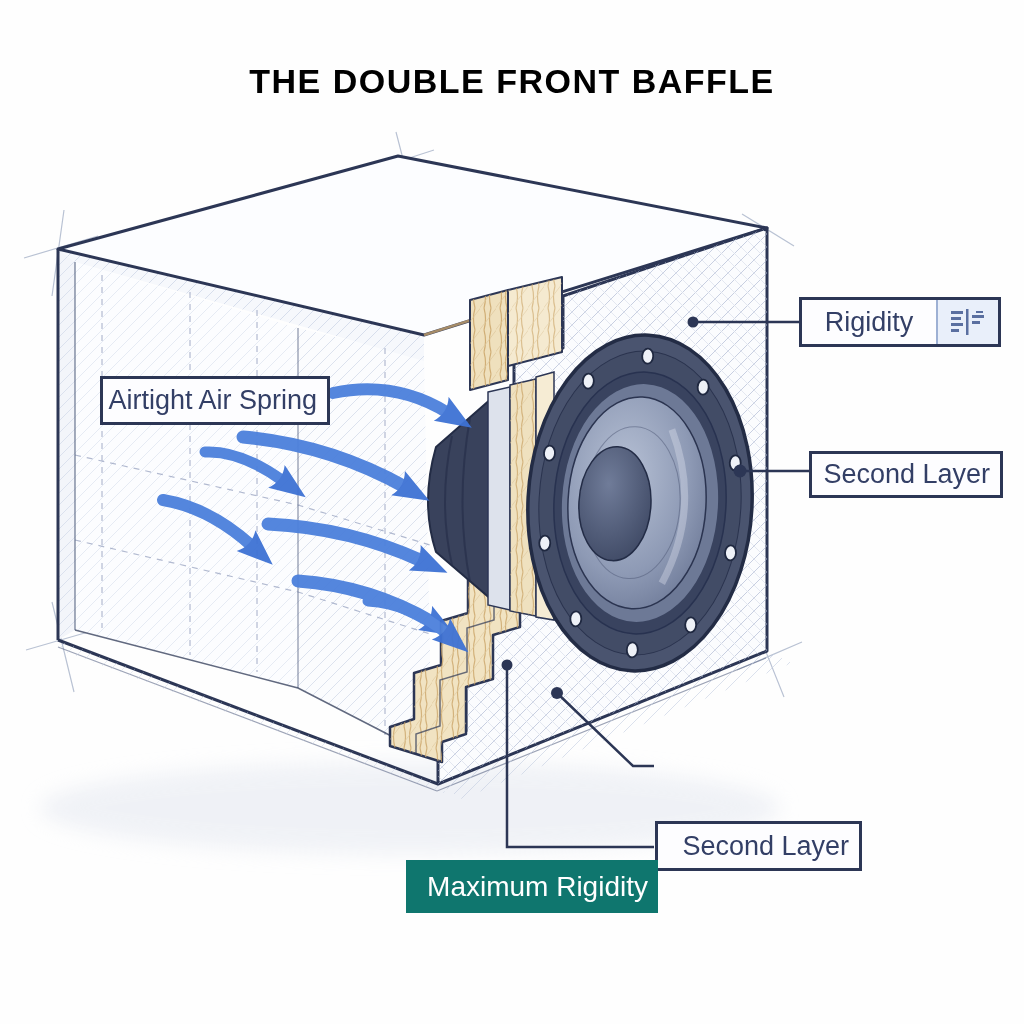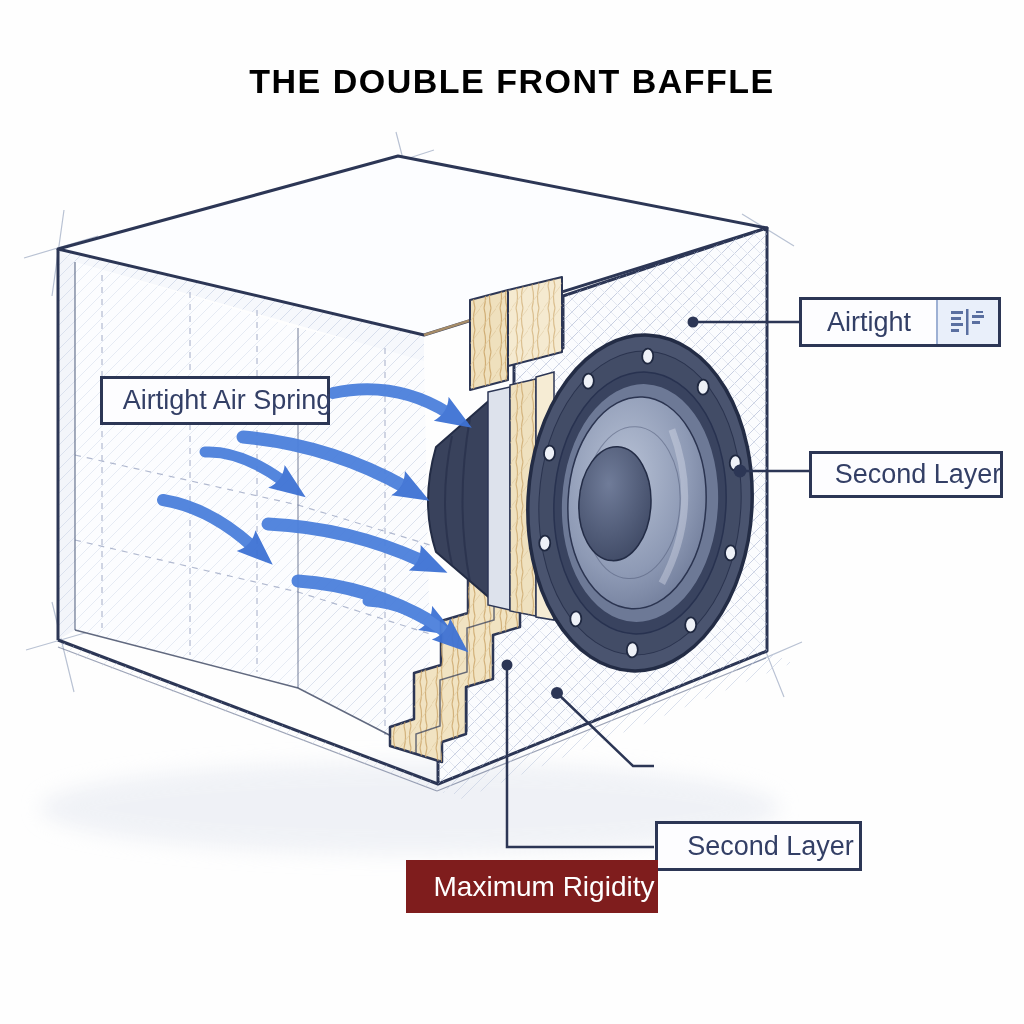--- a/index.html
+++ b/index.html
@@ -8,34 +8,34 @@
     background:#fefefe;font-family:"Liberation Sans",sans-serif;
   }
   #drawing{position:absolute;left:0;top:0;}
   .page-title{
     position:absolute;left:0;top:62px;width:1024px;text-align:center;
     font-size:34px;font-weight:600;letter-spacing:1.5px;color:#000000;
   }
   .callout{
     position:absolute;box-sizing:border-box;border:3px solid #2c3655;
     background:#fdfdff;color:#333f66;display:flex;align-items:center;
-    justify-content:center;font-size:27px;line-height:1;white-space:nowrap;padding-left:24px;
+    justify-content:flex-end;font-size:27px;line-height:1;white-space:nowrap;padding-left:24px;
   }
   .callout .txt{padding:0 10px;}
   .callout.with-icon{justify-content:space-between;padding:0;}
   .callout .icon-cell{
     align-self:stretch;display:flex;align-items:center;justify-content:center;
     background:#e9effa;border-left:2px solid #9db0d4;width:60px;flex:0 0 auto;
   }
   .callout .icon-plain{
     align-self:center;display:flex;align-items:center;justify-content:center;
     width:48px;flex:0 0 auto;margin-right:4px;
   }
   .callout.dark{
-    background:#7f1d1d;border:none;color:#ffffff;font-size:28px;
+    background:#0f766e;border:none;color:#ffffff;font-size:28px;
   }
 </style>
 </head>
 <body>
 
 <div id="canvas">
 
   <svg id="drawing" width="1024" height="1024" viewBox="0 0 1024 1024">
     <defs>
       <pattern id="hatchLight" width="12" height="12" patternUnits="userSpaceOnUse">
@@ -184,21 +184,21 @@
     </g>
   </svg>
 
   <div class="page-title">THE DOUBLE FRONT BAFFLE</div>
 
   <div class="callout" style="left:100px;top:376px;width:230px;height:49px;">
     <span class="txt">Airtight Air Spring</span>
   </div>
 
   <div class="callout with-icon" style="left:799px;top:297px;width:202px;height:50px;">
-    <span class="txt" style="flex:1;text-align:center;">Airtight</span>
+    <span class="txt" style="flex:1;text-align:center;">Rigidity</span>
     <span class="icon-cell">
       <svg width="38" height="30" viewBox="0 0 38 30" aria-hidden="true">
         <g fill="#5a6fa0">
           <rect x="2" y="4" width="12" height="3"></rect>
           <rect x="2" y="10" width="10" height="3"></rect>
           <rect x="2" y="16" width="12" height="3"></rect>
           <rect x="2" y="22" width="8" height="3"></rect>
           <rect x="17" y="2" width="2.5" height="26"></rect>
           <rect x="23" y="8" width="12" height="3"></rect>
           <rect x="23" y="14" width="8" height="3"></rect>

